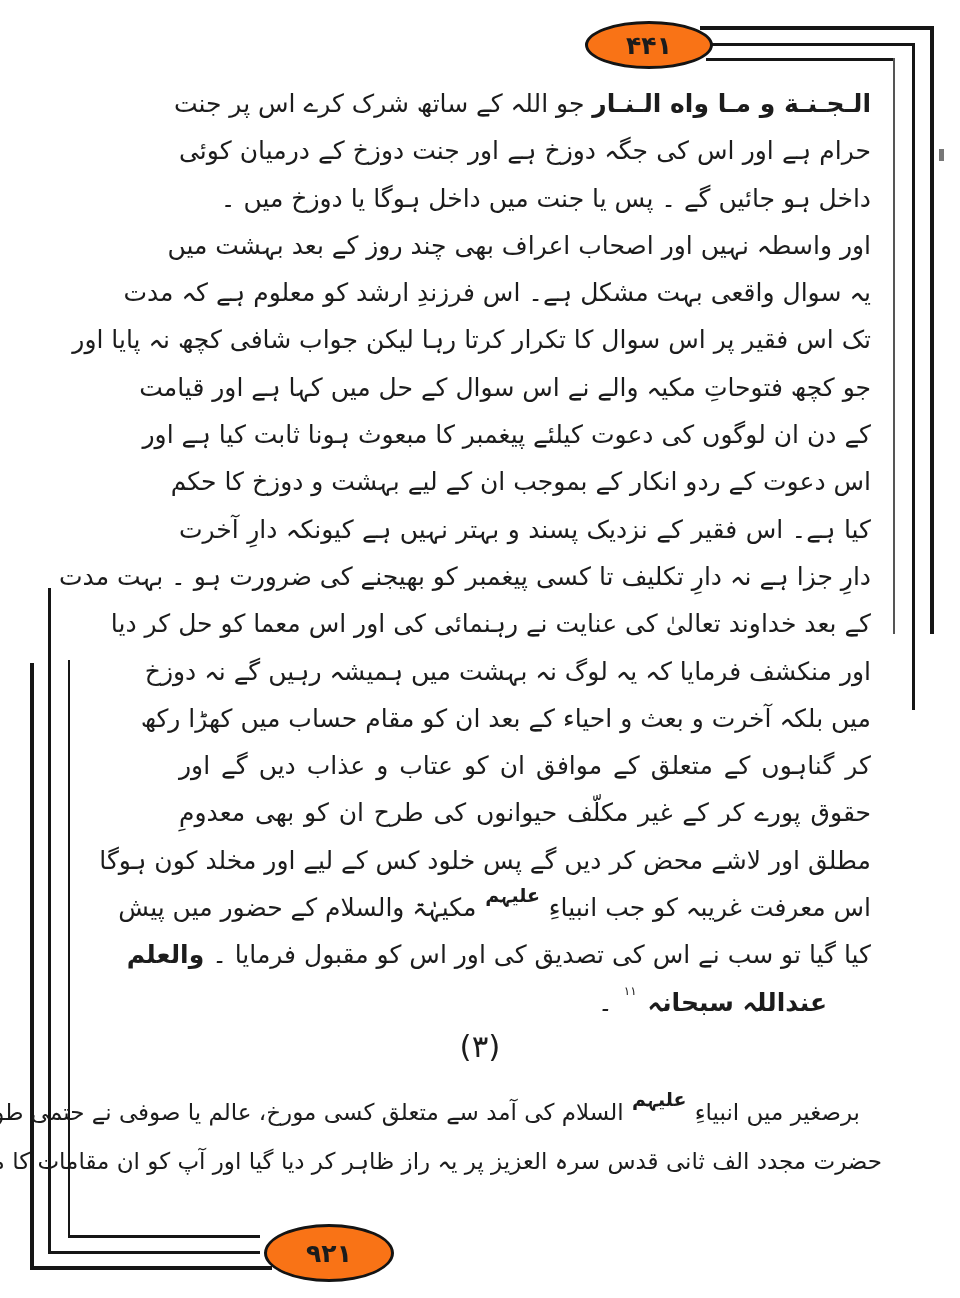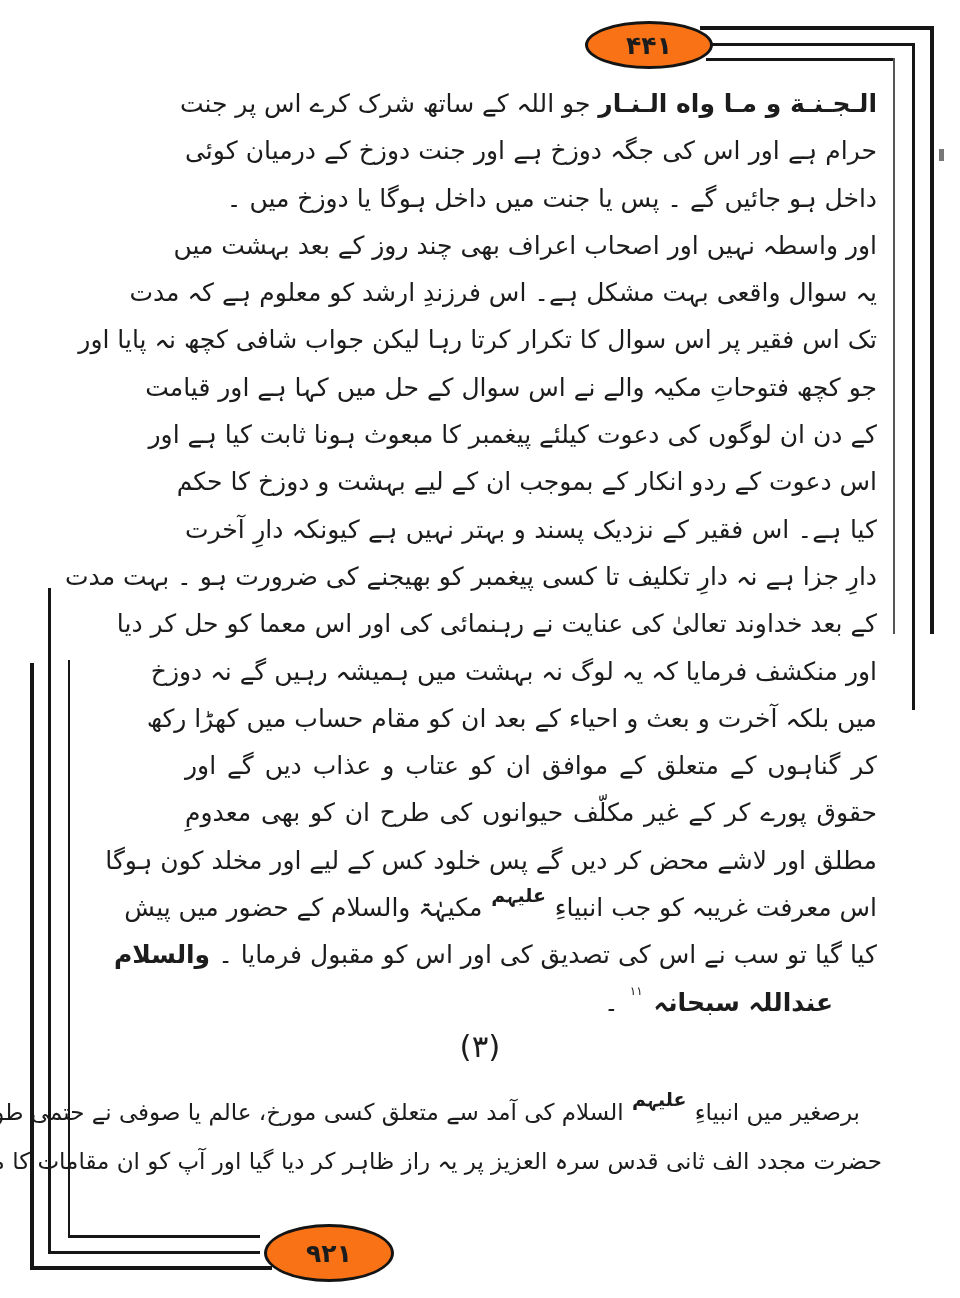--- a/index.html
+++ b/index.html
@@ -11,21 +11,21 @@
   .bline{position:absolute;background:#161616;}
   .bline.faint{background:#555;}
   
   .cartouche{
     position:absolute;background:#f97316;border:3px solid #141414;border-radius:50%;
     display:flex;align-items:center;justify-content:center;z-index:5;
     font-size:25px;font-weight:bold;letter-spacing:2px;direction:rtl;
   }
   
   .main-text{
-    position:absolute;top:80px;right:83px;width:692px;z-index:3;
+    position:absolute;top:80px;right:89px;width:692px;z-index:3;
     font-size:25px;line-height:47.3px;direction:rtl;
   }
   .tl{
     direction:rtl;unicode-bidi:embed;
     text-align:justify;text-align-last:justify;
     height:47.3px;white-space:nowrap;
   }
   .tl.para-end{text-align:start;text-align-last:start;}
   .tl.sig{text-align:start;text-align-last:start;padding-right:44px;}
   .b{font-weight:bold;}
@@ -96,21 +96,21 @@
   <div class="tl">کر گناہوں کے متعلق کے موافق ان کو عتاب و عذاب دیں گے اور</div>
   <div class="tl">حقوق پورے کر کے غیر مکلّف حیوانوں کی طرح ان کو بھی معدومِ</div>
   <div class="tl">مطلق اور لاشے محض کر دیں گے پس خلود کس کے لیے اور مخلد کون ہوگا</div>
   <div class="tl">
     <span>اس معرفت غریبہ کو جب انبیاءِ</span>
     <span class="sup-word">علیہم</span>
     <span>مکیہٰۃ والسلام کے حضور میں پیش</span>
   </div>
   <div class="tl">
     <span>کیا گیا تو سب نے اس کی تصدیق کی اور اس کو مقبول فرمایا ۔</span>
-    <span class="b">والسلام</span>
+    <span class="b">والعلم</span>
   </div>
   <div class="tl sig">
     <span class="b">عنداللہ سبحانہ</span>
     <span class="fn-mark">۱۱</span>
     <span>۔</span>
   </div>
 </div>
 
 <div class="section-heading">(۳)</div>
 

